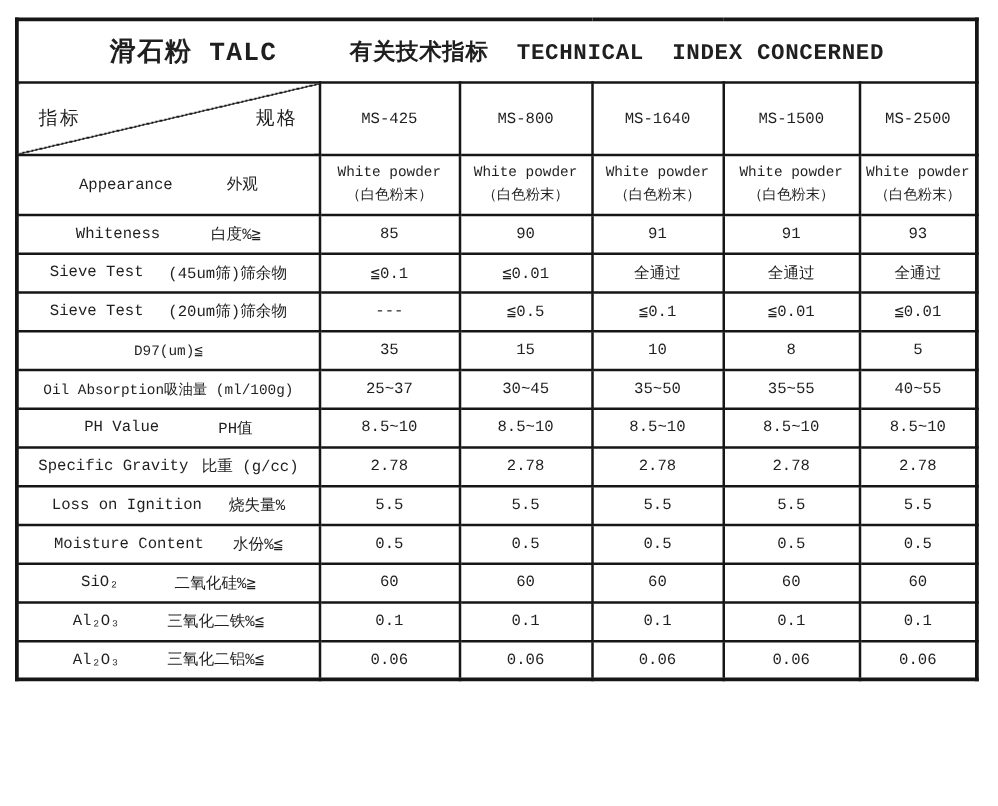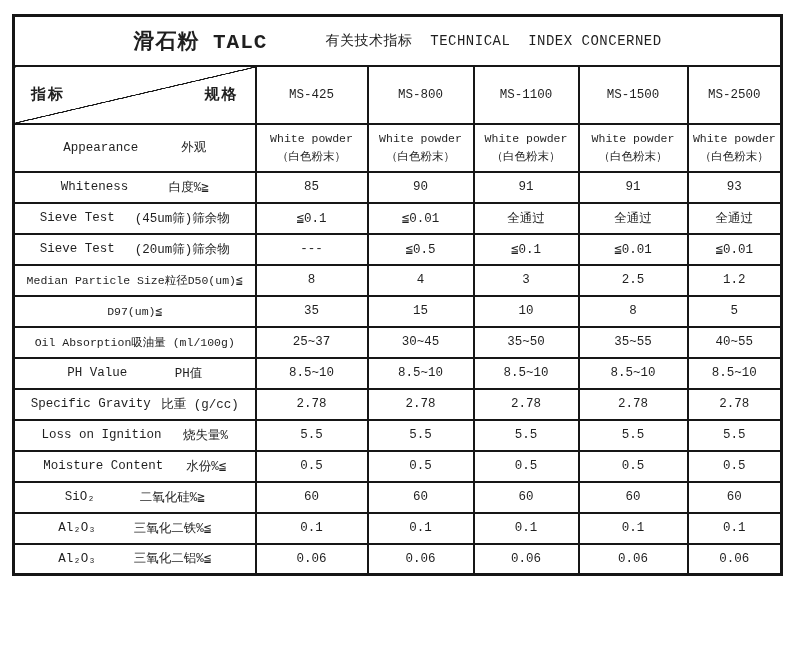--- a/index.html
+++ b/index.html
@@ -15,35 +15,35 @@
     table-layout: fixed;
     background: #ffffff;
     border: 3px solid #161616;
   }
   td, th { border: 2px solid #161616; overflow: hidden; }
 
   
   tr.r-title th { height: 50px; }
   .title-wrap { display: flex; align-items: center; justify-content: center; gap: 58px; }
   .title-zh { font-size: 21px; font-weight: bold; letter-spacing: 1px; white-space: pre; }
-  .title-en { font-size: 14px; font-weight: normal; white-space: pre; letter-spacing: 0.5px; }
+  .title-en { font-size: 18px; font-weight: bold; white-space: pre; letter-spacing: 0.5px; }
 
   
   tr.r-head th { height: 58px; font-weight: normal; font-size: 12.5px; text-align: center; }
   th.corner {
     position: relative;
     background:
       linear-gradient(to bottom right,
         transparent 49.45%, #161616 49.45%, #161616 50.55%, transparent 50.55%);
   }
   .corner-wrap {
     display: flex; align-items: center; justify-content: space-between;
     height: 100%; padding: 0 16px;
   }
-  .corner-zh { font-size: 15px; font-weight: bold; letter-spacing: 2px; }
+  .corner-zh { font-size: 15px; font-weight: normal; letter-spacing: 2px; }
 
   
   tr.r-data td { height: 31px; font-size: 12.5px; text-align: center; }
   tr.r-appearance td { height: 48px; }
   td.lbl { font-size: 12px; }
   .lbl-wrap {
     display: flex; align-items: center; justify-content: space-evenly;
     padding: 0 5px; white-space: nowrap;
   }
   .lbl-wrap .en:empty { display: none; }
@@ -78,21 +78,21 @@
 
     <tr class="r-head">
       <th class="corner">
         <div class="corner-wrap">
           <span class="corner-zh">指标</span>
           <span class="corner-zh">规格</span>
         </div>
       </th>
       <th>MS-425</th>
       <th>MS-800</th>
-      <th>MS-1100</th>
+      <th>MS-1640</th>
       <th>MS-1500</th>
       <th>MS-2500</th>
     </tr>
 
     <tr class="r-data r-appearance">
       <td class="lbl">
         <div class="lbl-wrap">
           <span class="en">Appearance</span>
           <span class="zh">外观</span>
         </div>
@@ -166,32 +166,20 @@
           </td>
           <td>---</td>
           <td>≦0.5</td>
           <td>≦0.1</td>
           <td>≦0.01</td>
           <td>≦0.01</td>
         </tr>
         <tr class="r-data r-long">
           <td class="lbl">
             <div class="lbl-wrap">
-              <span class="zh">Median Particle Size粒径D50(um)≦</span>
-            </div>
-          </td>
-          <td>8</td>
-          <td>4</td>
-          <td>3</td>
-          <td>2.5</td>
-          <td>1.2</td>
-        </tr>
-        <tr class="r-data r-long">
-          <td class="lbl">
-            <div class="lbl-wrap">
               <span class="zh">D97(um)≦</span>
             </div>
           </td>
           <td>35</td>
           <td>15</td>
           <td>10</td>
           <td>8</td>
           <td>5</td>
         </tr>
         <tr class="r-data r-long">

